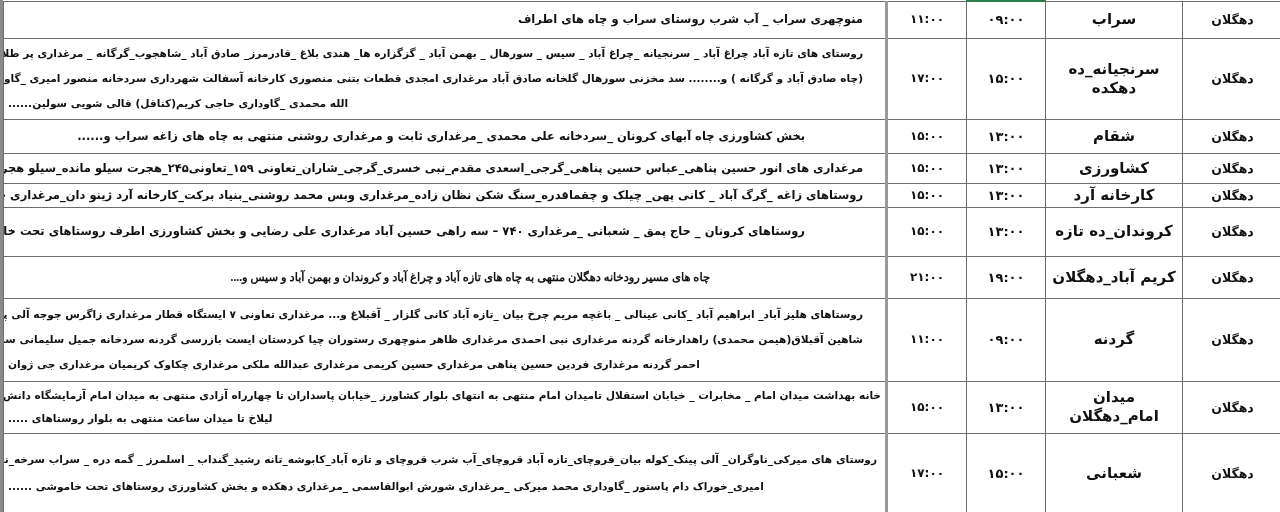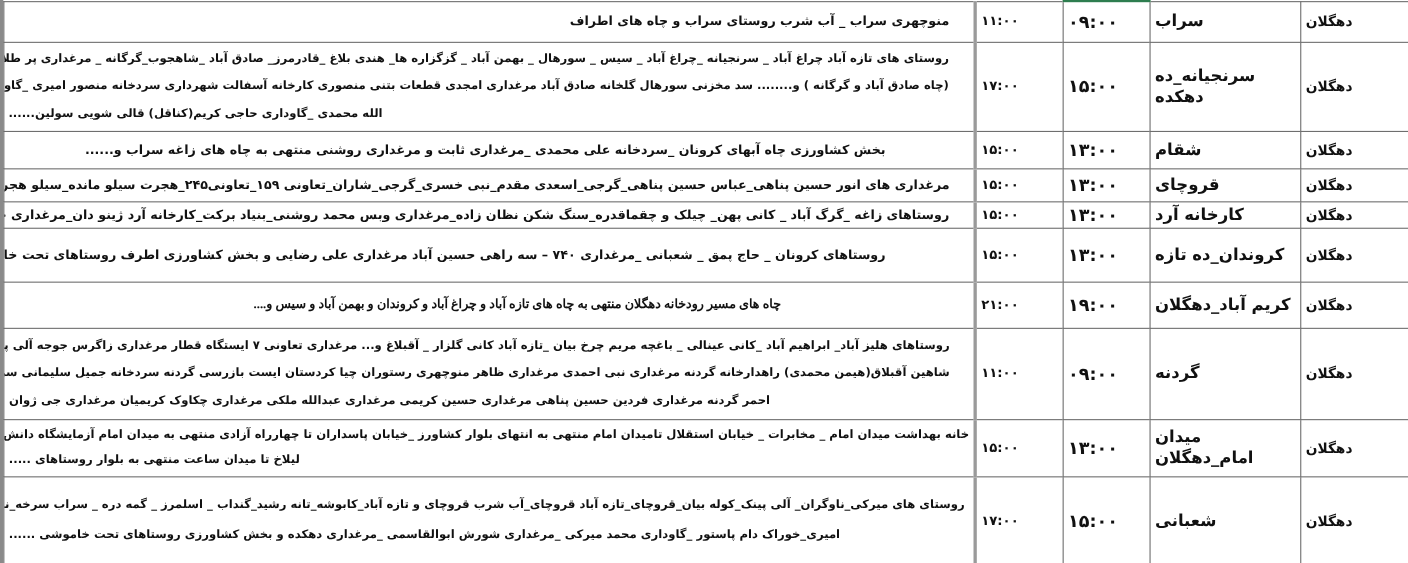--- a/index.html
+++ b/index.html
@@ -7,26 +7,26 @@
   .sheet {
     position: absolute; left: 0; top: 0; width: 1280px; height: 512px;
     background: #ffffff; border-left: 3px solid #8a8a8a; box-sizing: border-box;
   }
   table {
     border-collapse: collapse; table-layout: fixed; width: 1280px; direction: rtl;
     position: absolute; left: 0; top: 0;
   }
   td {
     border: 1px solid #6e6e6e; color: #111; font-weight: bold; font-size: 11.5px;
-    text-align: left; vertical-align: middle; padding: 0 4px; line-height: 19px;
+    text-align: center; vertical-align: middle; padding: 0 4px; line-height: 19px;
     overflow: hidden;
   }
   td.city { width: 91px; font-size: 12.5px; }
   td.area { width: 128px; font-size: 15px; }
-  td.start { width: 70px; font-size: 16px; }
+  td.start { width: 70px; font-size: 13px; }
   td.end { width: 70px; font-size: 12px; border-left: 3px solid #9a9a9a; }
   td.desc { text-align: right; padding-right: 22px; font-size: 11.5px; border-right: 3px solid #9a9a9a; }
   td.start.first { border-top: 2px solid #2e7d4f; }
   tr.r1 { height: 37px; }
   tr.r2 { height: 81px; }
   tr.r3 { height: 34px; }
   tr.r4 { height: 30px; }
   tr.r5 { height: 24px; }
   tr.r6 { height: 49px; }
   tr.r7 { height: 42px; }
@@ -70,21 +70,21 @@
         <td class="area">شقام</td>
         <td class="start">۱۳:۰۰</td>
         <td class="end">۱۵:۰۰</td>
         <td class="desc" style="padding-right:80px;">
           <span class="line">بخش کشاورزی چاه آبهای کرونان _سردخانه علی محمدی _مرغداری ثابت و مرغداری روشنی منتهی به چاه های زاغه سراب و......</span>
         </td>
       </tr>
 
       <tr class="r4">
         <td class="city">دهگلان</td>
-        <td class="area">قروچای</td>
+        <td class="area">کشاورزی</td>
         <td class="start">۱۳:۰۰</td>
         <td class="end">۱۵:۰۰</td>
         <td class="desc">
           <span class="line">مرغداری های انور حسین پناهی_عباس حسین پناهی_گرجی_اسعدی مقدم_نبی خسری_گرجی_شاران_تعاونی ۱۵۹_تعاونی۲۴۵_هجرت سیلو مانده_سیلو هجرت وبخش کشاورزی اطراف قروچای و ....</span>
         </td>
       </tr>
 
       <tr class="r5">
         <td class="city">دهگلان</td>
         <td class="area">کارخانه آرد</td>

